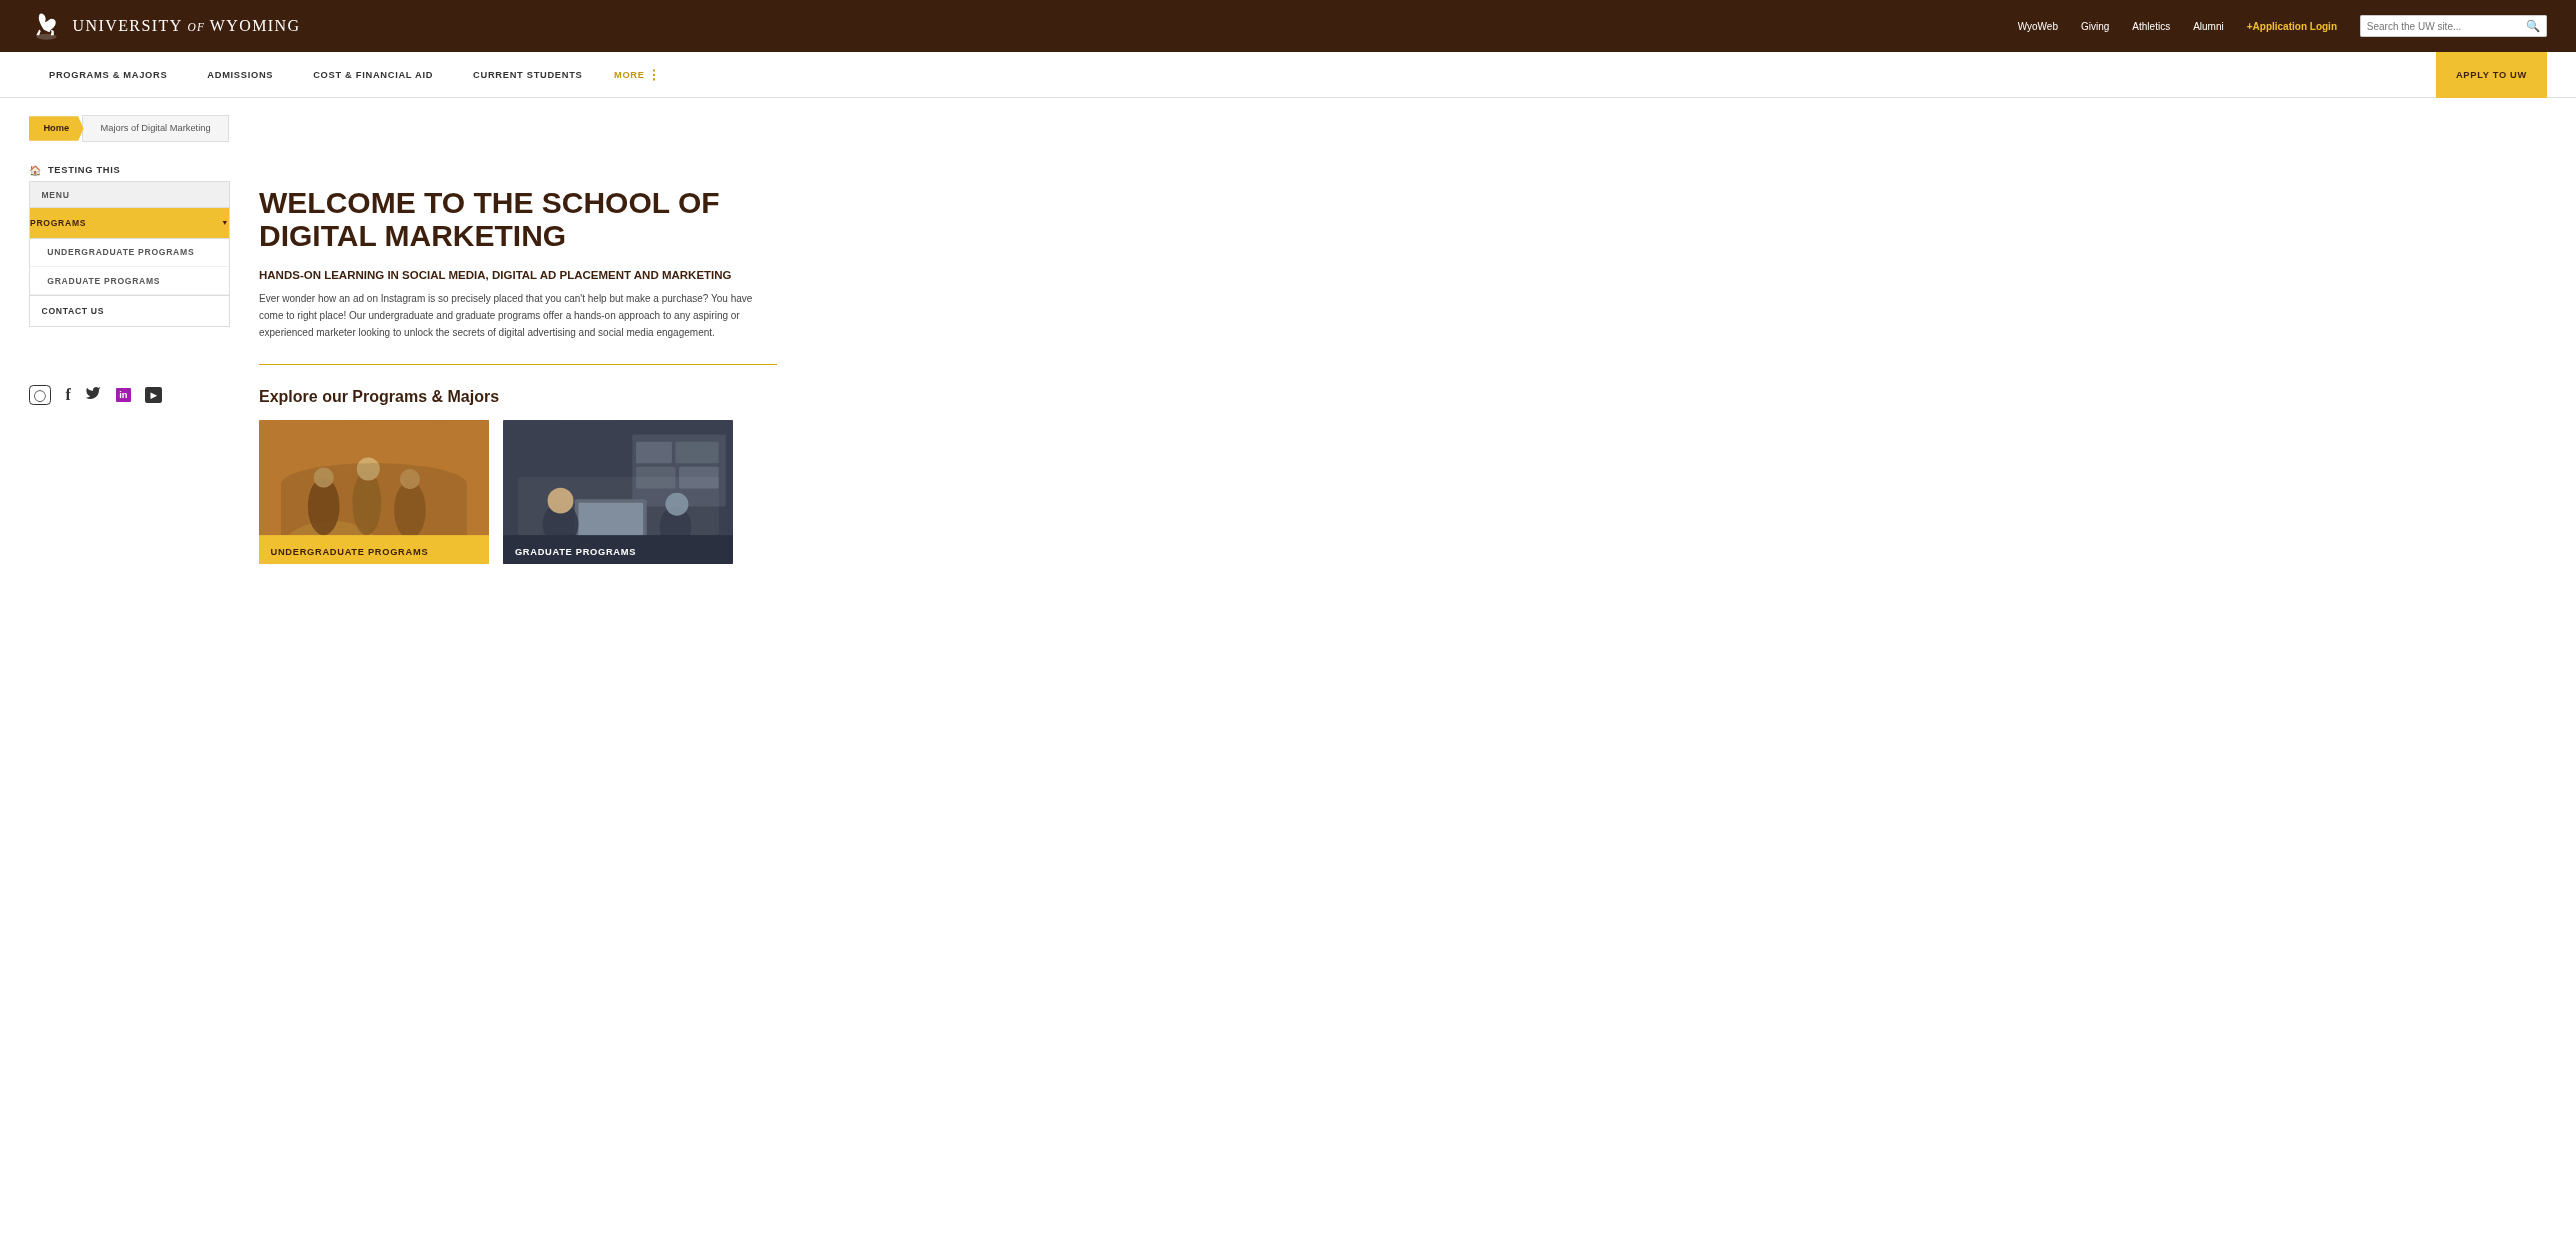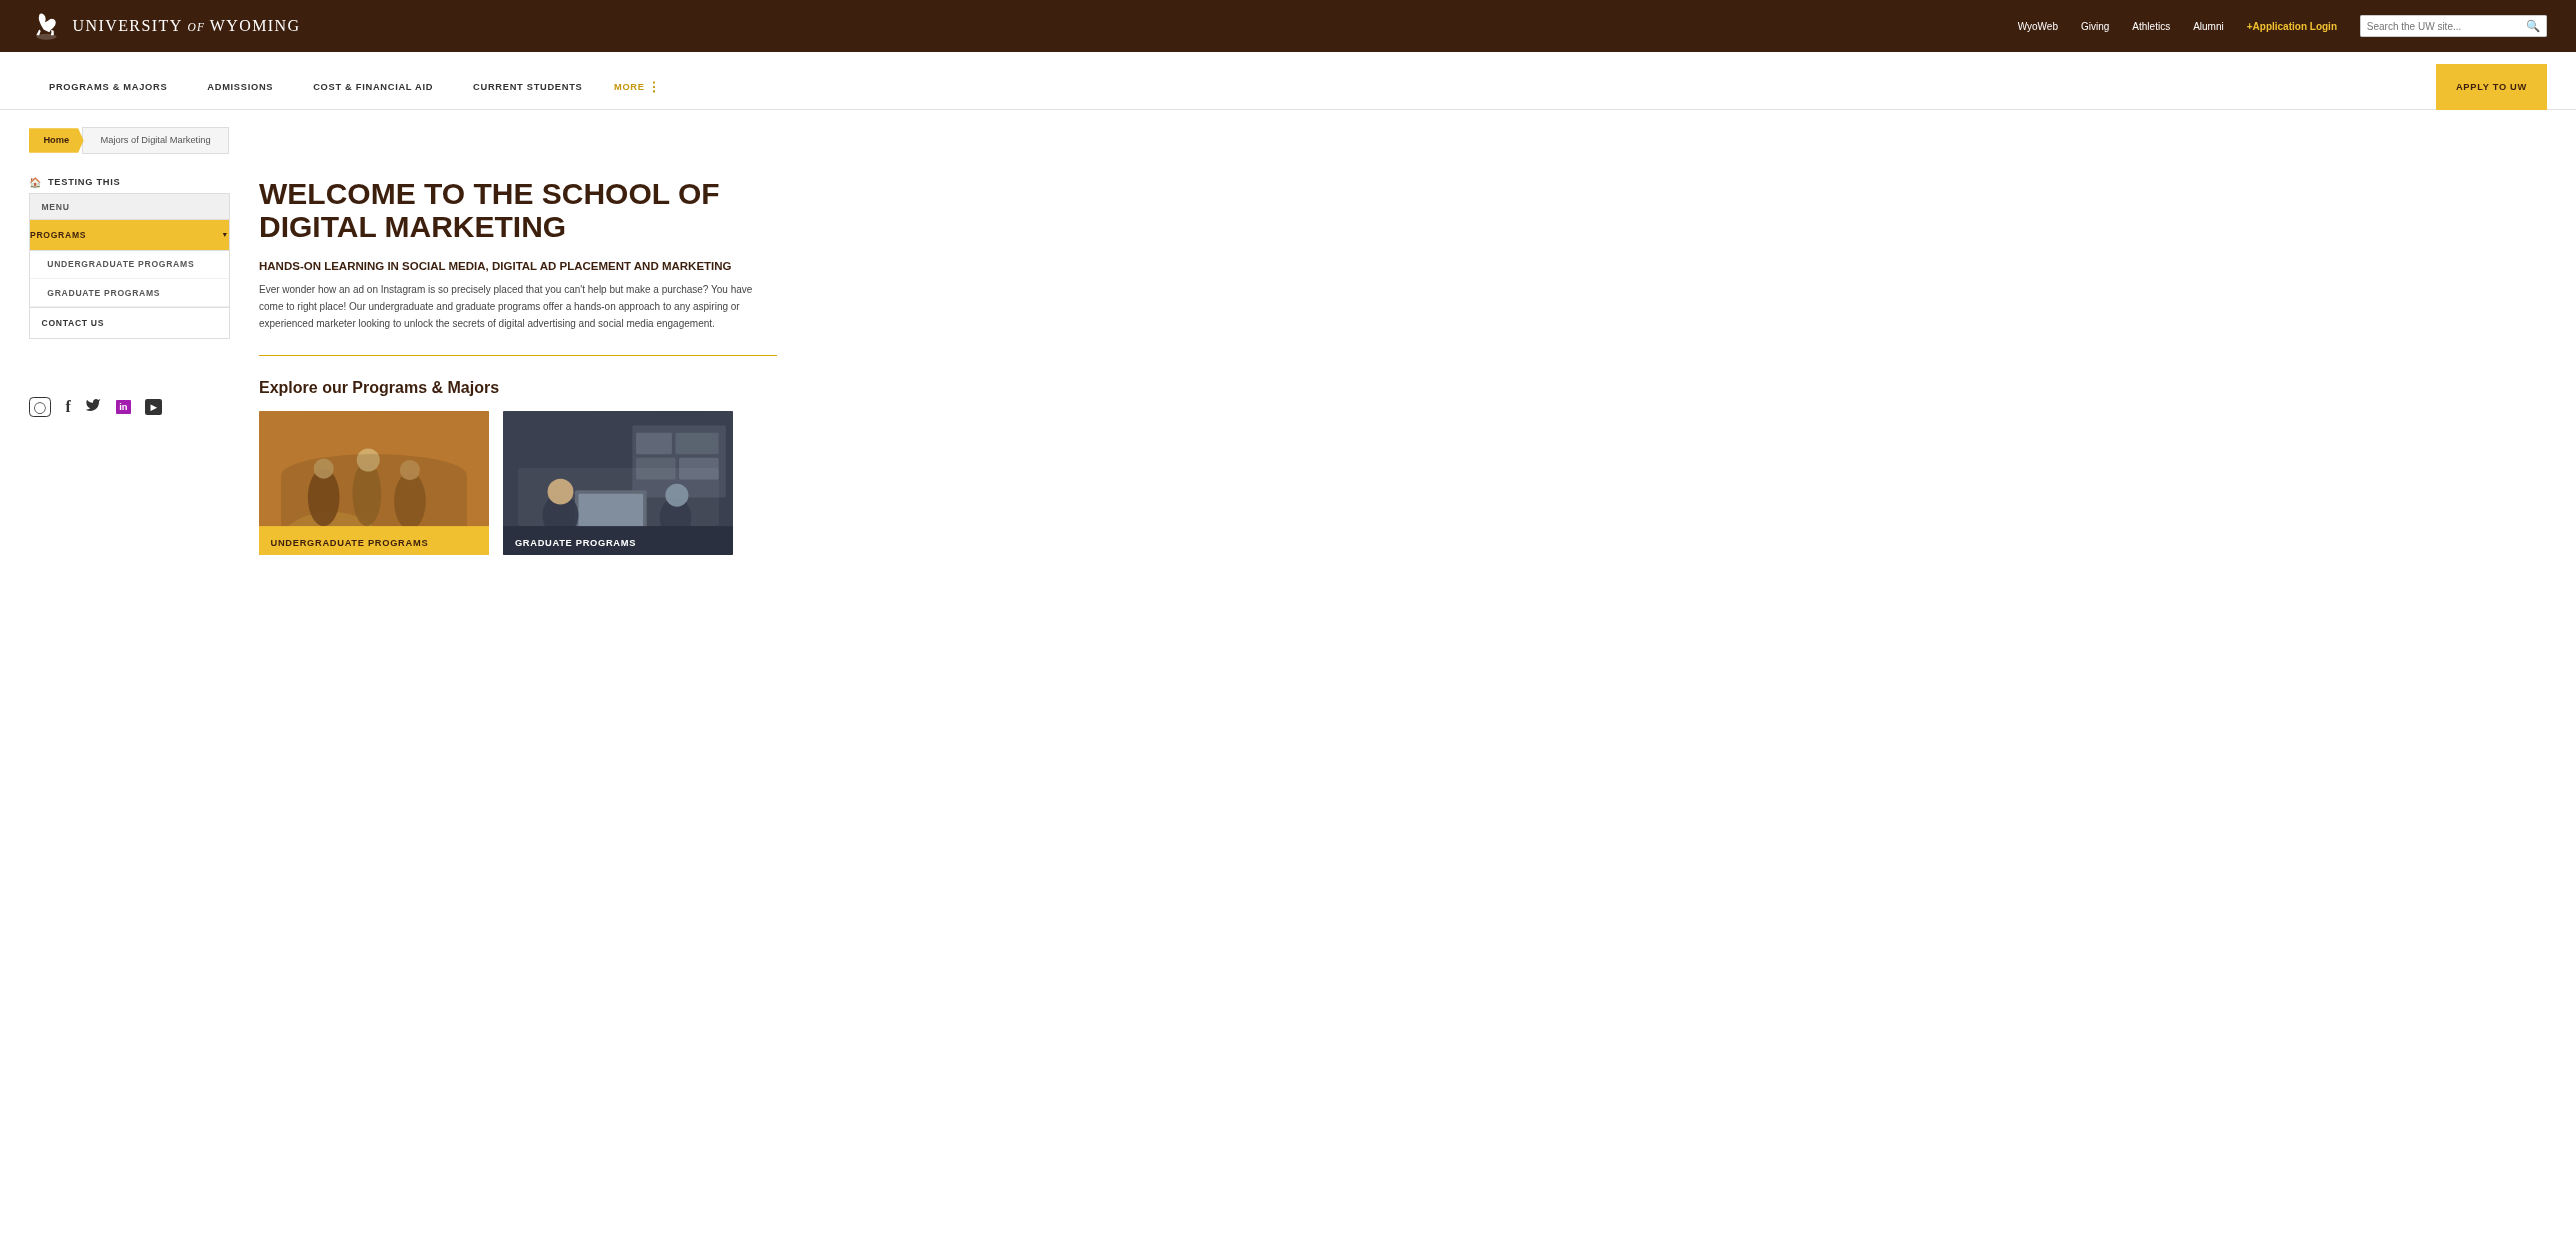--- a/index.html
+++ b/index.html
@@ -77,21 +77,20 @@
 
     
     .main-nav {
       background: #fff;
       border-bottom: 0.7px solid #e0e0e0;
       display: flex;
       align-items: center;
       padding: 0 29px;
       height: 46px;
       gap: 0;
-      margin-top: 12px;
     }
     .main-nav a {
       text-decoration: none;
       color: #333;
       font-size: 9.3px;
       font-weight: bold;
       letter-spacing: 0.7px;
       text-transform: uppercase;
       padding: 0 20px;
       height: 46px;
@@ -251,20 +250,21 @@
       padding: 10px 11.5px;
       text-decoration: none;
     }
     .chevron-down {
       font-size: 7.2px;
     }
 
     
     .main-content {
       flex: 1;
+      margin-top: 21px;
     }
     .page-title {
       font-size: 30px;
       font-weight: 900;
       color: #3d1f0d;
       line-height: 1.1;
       margin-bottom: 17.3px;
       text-transform: uppercase;
     }
     .section-subtitle {

